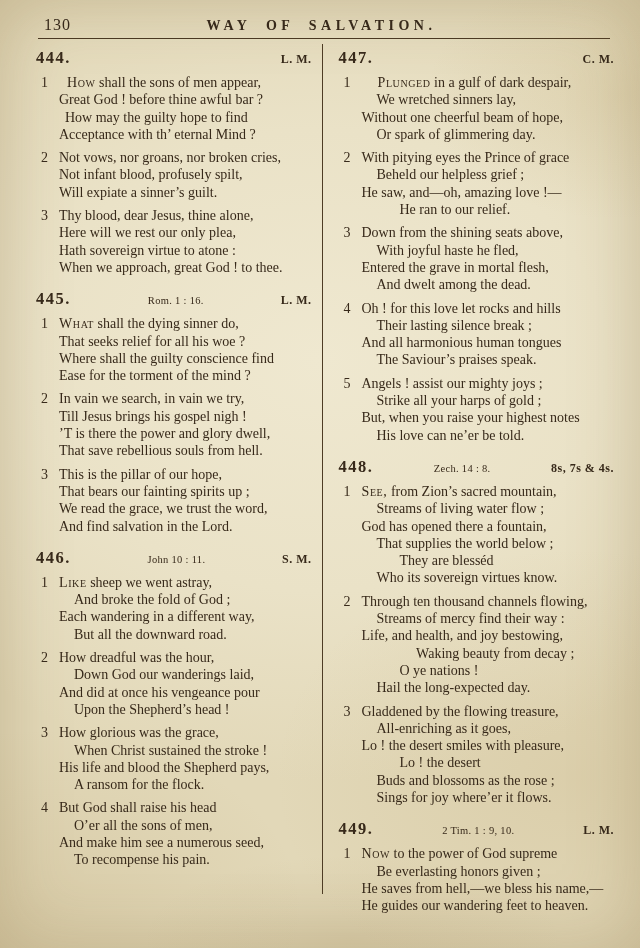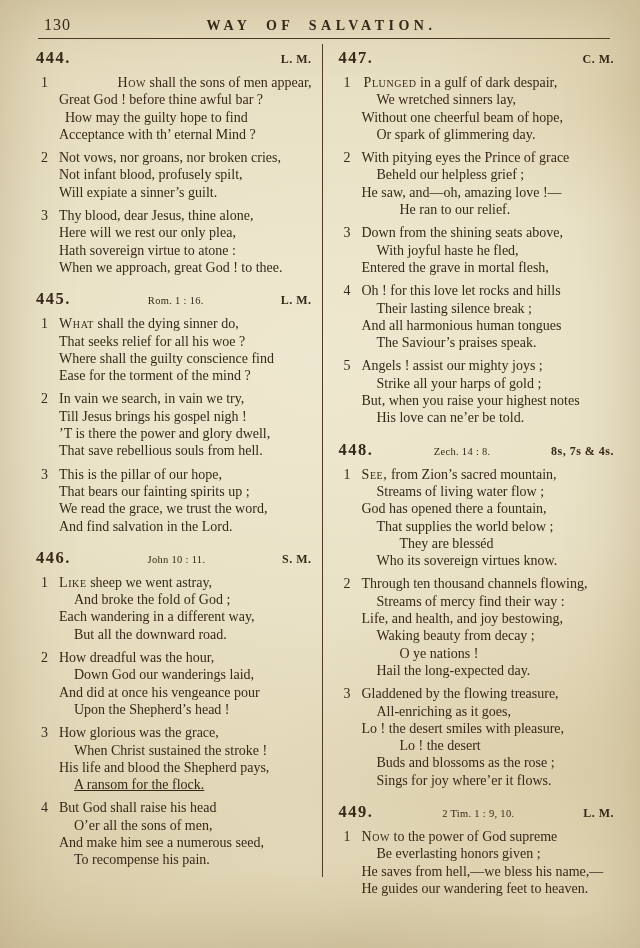--- a/index.html
+++ b/index.html
@@ -112,21 +112,21 @@
     <div class="col left">
         <section class="hymn">
           <div class="hymn-head">
             <span class="hymn-number">444.</span>
             <span class="hymn-scripture"></span>
             <span class="hymn-meter">L. M.</span>
           </div>
           <div class="verse">
             <span class="verse-number">1</span>
             <div class="verse-lines">
-              <div class="line" style="margin-left: 8px; text-align: right;"><span class="lead-word">How</span> shall the sons of men appear,</div>
+              <div class="line" style="margin-left: 8px;"><span class="lead-word">How</span> shall the sons of men appear,</div>
               <div class="line" style="margin-left: 0px;">Great God ! before thine awful bar ?</div>
               <div class="line" style="margin-left: 6px;">How may the guilty hope to find</div>
               <div class="line" style="margin-left: 0px;">Acceptance with th’ eternal Mind ?</div>
             </div>
           </div>
           <div class="verse">
             <span class="verse-number">2</span>
             <div class="verse-lines">
               <div class="line" style="margin-left: 0px;">Not vows, nor groans, nor broken cries,</div>
               <div class="line" style="margin-left: 0px;">Not infant blood, profusely spilt,</div>
@@ -200,21 +200,21 @@
               <div class="line" style="margin-left: 0px;">And did at once his vengeance pour</div>
               <div class="line" style="margin-left: 15px;">Upon the Shepherd’s head !</div>
             </div>
           </div>
           <div class="verse">
             <span class="verse-number">3</span>
             <div class="verse-lines">
               <div class="line" style="margin-left: 0px;">How glorious was the grace,</div>
               <div class="line" style="margin-left: 15px;">When Christ sustained the stroke !</div>
               <div class="line" style="margin-left: 0px;">His life and blood the Shepherd pays,</div>
-              <div class="line" style="margin-left: 15px; text-decoration: underline;">A ransom for the flock.</div>
+              <div class="line" style="margin-left: 15px;">A ransom for the flock.</div>
             </div>
           </div>
           <div class="verse">
             <span class="verse-number">4</span>
             <div class="verse-lines">
               <div class="line" style="margin-left: 0px;">But God shall raise his head</div>
               <div class="line" style="margin-left: 15px;">O’er all the sons of men,</div>
               <div class="line" style="margin-left: 0px;">And make him see a numerous seed,</div>
               <div class="line" style="margin-left: 15px;">To recompense his pain.</div>
             </div>
@@ -225,41 +225,42 @@
     <div class="col right">
         <section class="hymn">
           <div class="hymn-head">
             <span class="hymn-number">447.</span>
             <span class="hymn-scripture"></span>
             <span class="hymn-meter">C. M.</span>
           </div>
           <div class="verse">
             <span class="verse-number">1</span>
             <div class="verse-lines">
-              <div class="line" style="margin-left: 2px;"><span class="lead-word">Plunged</span> in a gulf of dark despair,</div>
+              <div class="line" style="margin-left: 16px;"><span class="lead-word">Plunged</span> in a gulf of dark despair,</div>
               <div class="line" style="margin-left: 15px;">We wretched sinners lay,</div>
               <div class="line" style="margin-left: 0px;">Without one cheerful beam of hope,</div>
               <div class="line" style="margin-left: 15px;">Or spark of glimmering day.</div>
             </div>
           </div>
           <div class="verse">
             <span class="verse-number">2</span>
             <div class="verse-lines">
               <div class="line" style="margin-left: 0px;">With pitying eyes the Prince of grace</div>
               <div class="line" style="margin-left: 15px;">Beheld our helpless grief ;</div>
               <div class="line" style="margin-left: 0px;">He saw, and—oh, amazing love !—</div>
               <div class="line" style="margin-left: 38px;">He ran to our relief.</div>
             </div>
           </div>
           <div class="verse">
             <span class="verse-number">3</span>
             <div class="verse-lines">
               <div class="line" style="margin-left: 0px;">Down from the shining seats above,</div>
               <div class="line" style="margin-left: 15px;">With joyful haste he fled,</div>
               <div class="line" style="margin-left: 0px;">Entered the grave in mortal flesh,</div>
+              <div class="line" style="margin-left: 15px;">And dwelt among the dead.</div>
             </div>
           </div>
           <div class="verse">
             <span class="verse-number">4</span>
             <div class="verse-lines">
               <div class="line" style="margin-left: 0px;">Oh ! for this love let rocks and hills</div>
               <div class="line" style="margin-left: 15px;">Their lasting silence break ;</div>
               <div class="line" style="margin-left: 0px;">And all harmonious human tongues</div>
               <div class="line" style="margin-left: 15px;">The Saviour’s praises speak.</div>
             </div>
@@ -290,21 +291,21 @@
               <div class="line" style="margin-left: 38px;">They are blesséd</div>
               <div class="line" style="margin-left: 15px;">Who its sovereign virtues know.</div>
             </div>
           </div>
           <div class="verse">
             <span class="verse-number">2</span>
             <div class="verse-lines">
               <div class="line" style="margin-left: 0px;">Through ten thousand channels flowing,</div>
               <div class="line" style="margin-left: 15px;">Streams of mercy find their way :</div>
               <div class="line" style="margin-left: 0px;">Life, and health, and joy bestowing,</div>
-              <div class="line" style="margin-left: 15px;">Waking beauty from decay ;</div>
+              <div class="line" style="margin-left: 15px; text-align: center;">Waking beauty from decay ;</div>
               <div class="line" style="margin-left: 38px;">O ye nations !</div>
               <div class="line" style="margin-left: 15px;">Hail the long-expected day.</div>
             </div>
           </div>
           <div class="verse">
             <span class="verse-number">3</span>
             <div class="verse-lines">
               <div class="line" style="margin-left: 0px;">Gladdened by the flowing treasure,</div>
               <div class="line" style="margin-left: 15px;">All-enriching as it goes,</div>
               <div class="line" style="margin-left: 0px;">Lo ! the desert smiles with pleasure,</div>

